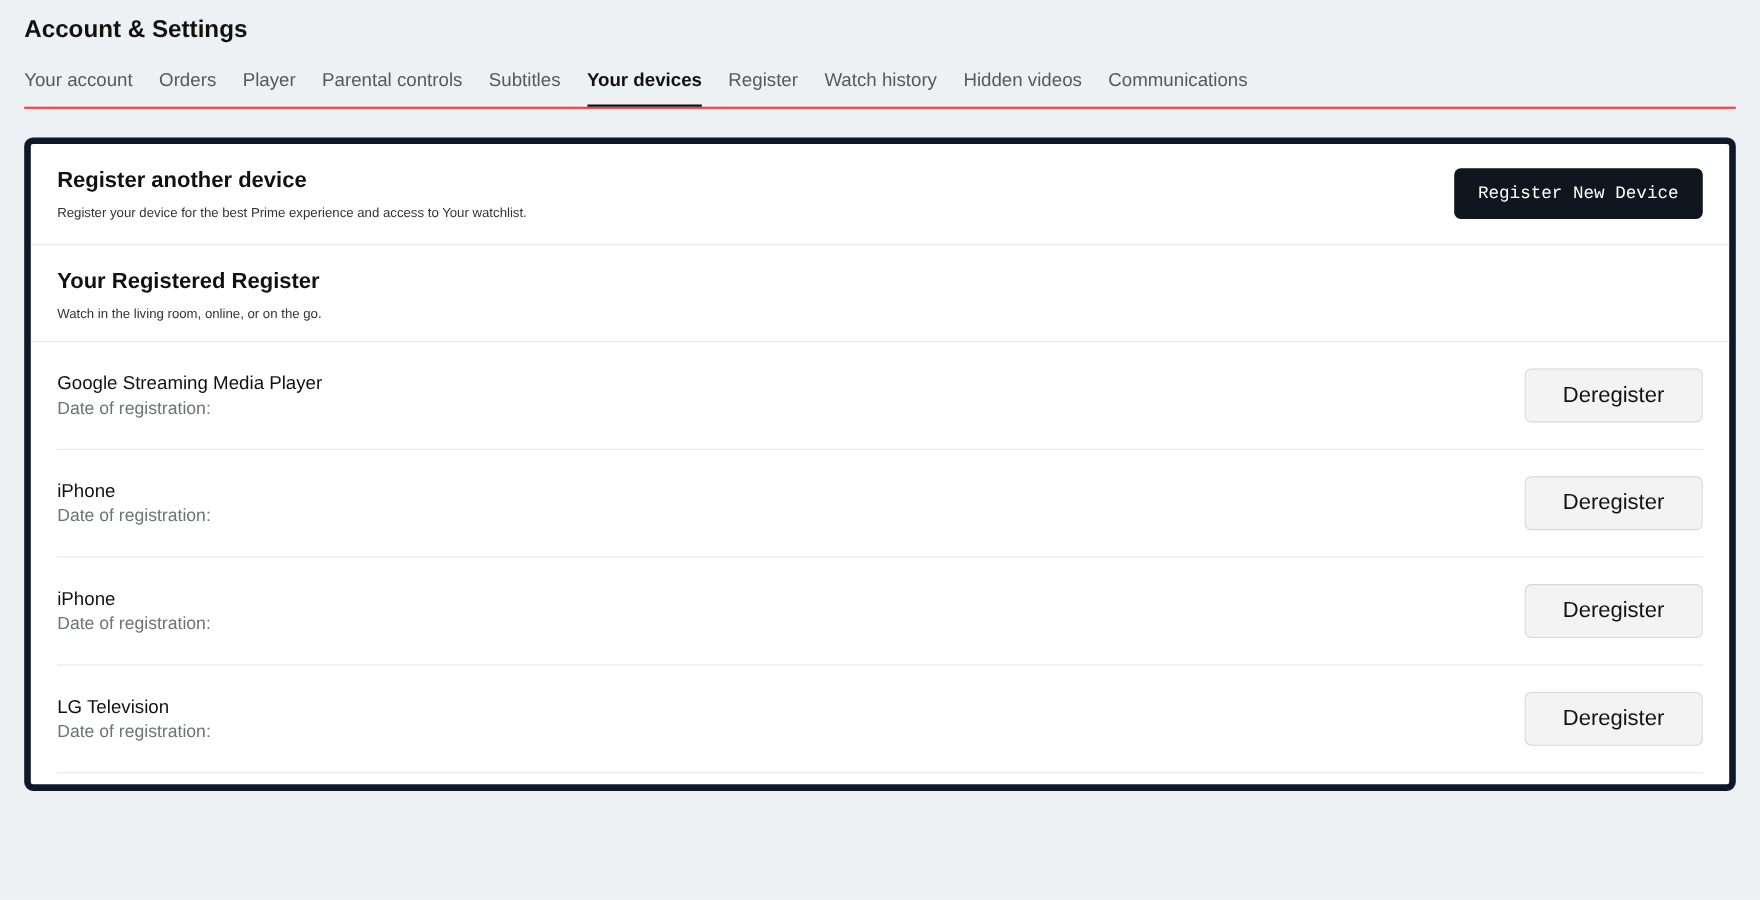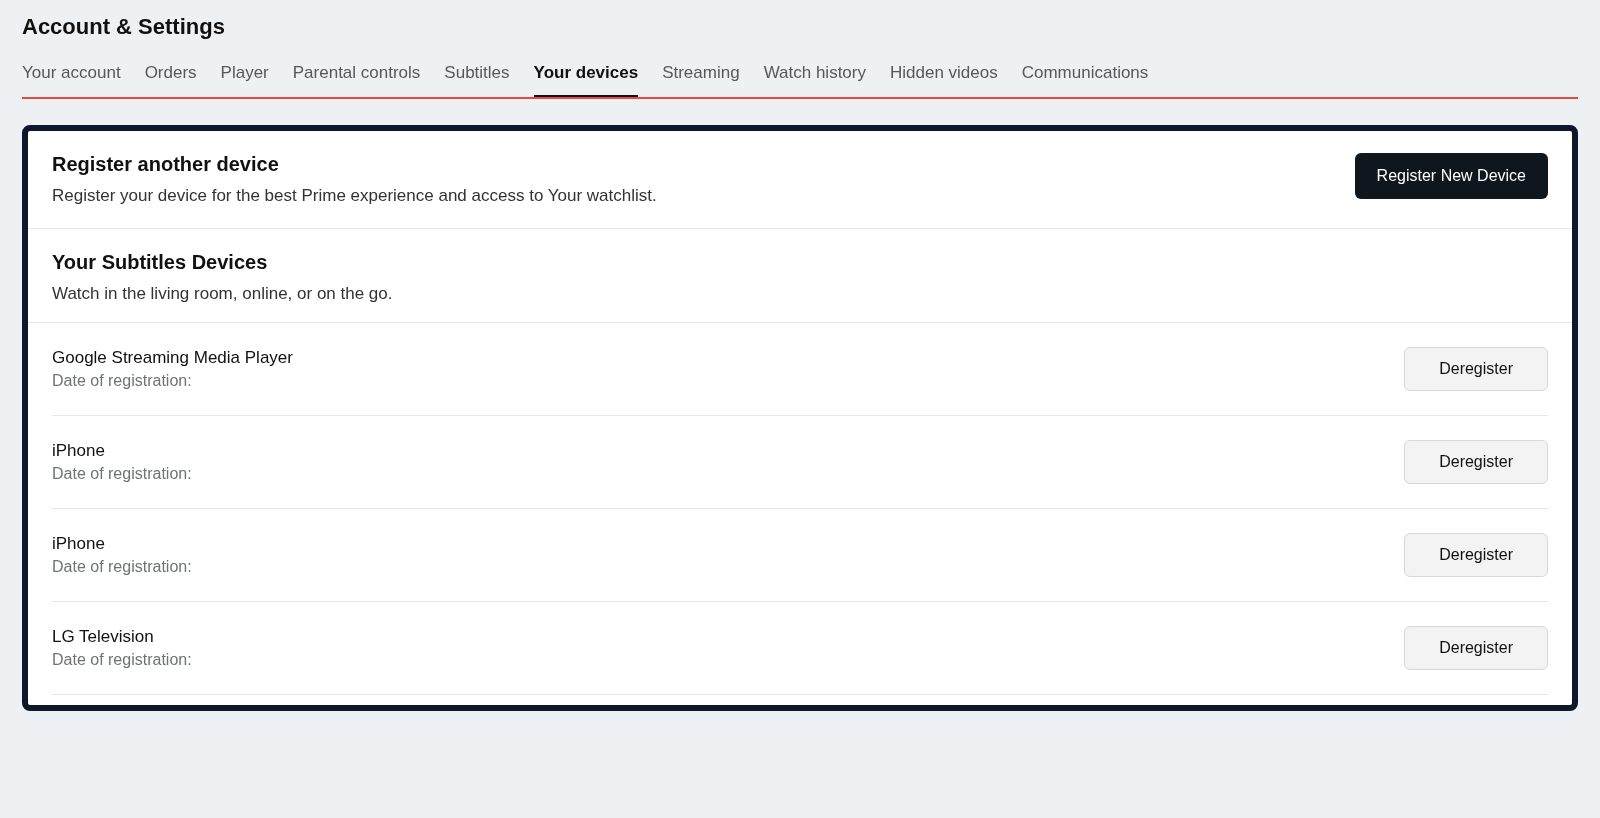--- a/index.html
+++ b/index.html
@@ -56,32 +56,32 @@
     .section-regtitle {
       border-bottom: 1px solid #e7e7e7;
       padding-bottom: 18px;
     }
     .section h2 {
       font-size: 20px;
       font-weight: 700;
       margin-bottom: 10px;
     }
     .section p {
-      font-size: 17px;
+      font-size: 12px;
       color: #333;
     }
     .btn-primary {
       background: #0f161e;
       color: #fff;
       border: none;
       border-radius: 6px;
       padding: 14px 22px;
       font-size: 16px;
       cursor: pointer;
-      font-family: Liberation Sans, sans-serif;
+      font-family: Liberation Mono, monospace;
       white-space: nowrap;
     }
     .devices {
       padding: 0 24px 10px 24px;
     }
     .device-row {
       display: flex;
       justify-content: space-between;
       align-items: center;
       padding: 24px 0;
@@ -96,55 +96,55 @@
     .device-info .device-date {
       font-size: 16px;
       color: #6f7373;
     }
     .btn-secondary {
       background: #f3f3f3;
       color: #111;
       border: 1px solid #d5d9d9;
       border-radius: 6px;
       padding: 12px 34px;
-      font-size: 16px;
+      font-size: 20px;
       cursor: pointer;
       font-family: inherit;
     }
   </style>
 </head>
 <body>
 
 <h1 class="page-title">Account &amp; Settings</h1>
 
 <div class="tabs-container">
   <div class="tab">Your account</div>
   <div class="tab">Orders</div>
   <div class="tab">Player</div>
   <div class="tab">Parental controls</div>
   <div class="tab">Subtitles</div>
   <div class="tab active">Your devices</div>
-  <div class="tab">Streaming</div>
+  <div class="tab">Register</div>
   <div class="tab">Watch history</div>
   <div class="tab">Hidden videos</div>
   <div class="tab">Communications</div>
 </div>
 
 <div class="card">
 
   <div class="section section-top">
     <div>
       <h2>Register another device</h2>
       <p>Register your device for the best Prime experience and access to Your watchlist.</p>
     </div>
     <button class="btn-primary">Register New Device</button>
   </div>
 
   <div class="section section-regtitle">
-    <h2>Your Subtitles Devices</h2>
+    <h2>Your Registered Register</h2>
     <p>Watch in the living room, online, or on the go.</p>
   </div>
 
   <div class="devices">
     <div class="device-row">
       <div class="device-info">
         <div class="device-name">Google Streaming Media Player</div>
         <div class="device-date">Date of registration:</div>
       </div>
       <button class="btn-secondary">Deregister</button>

